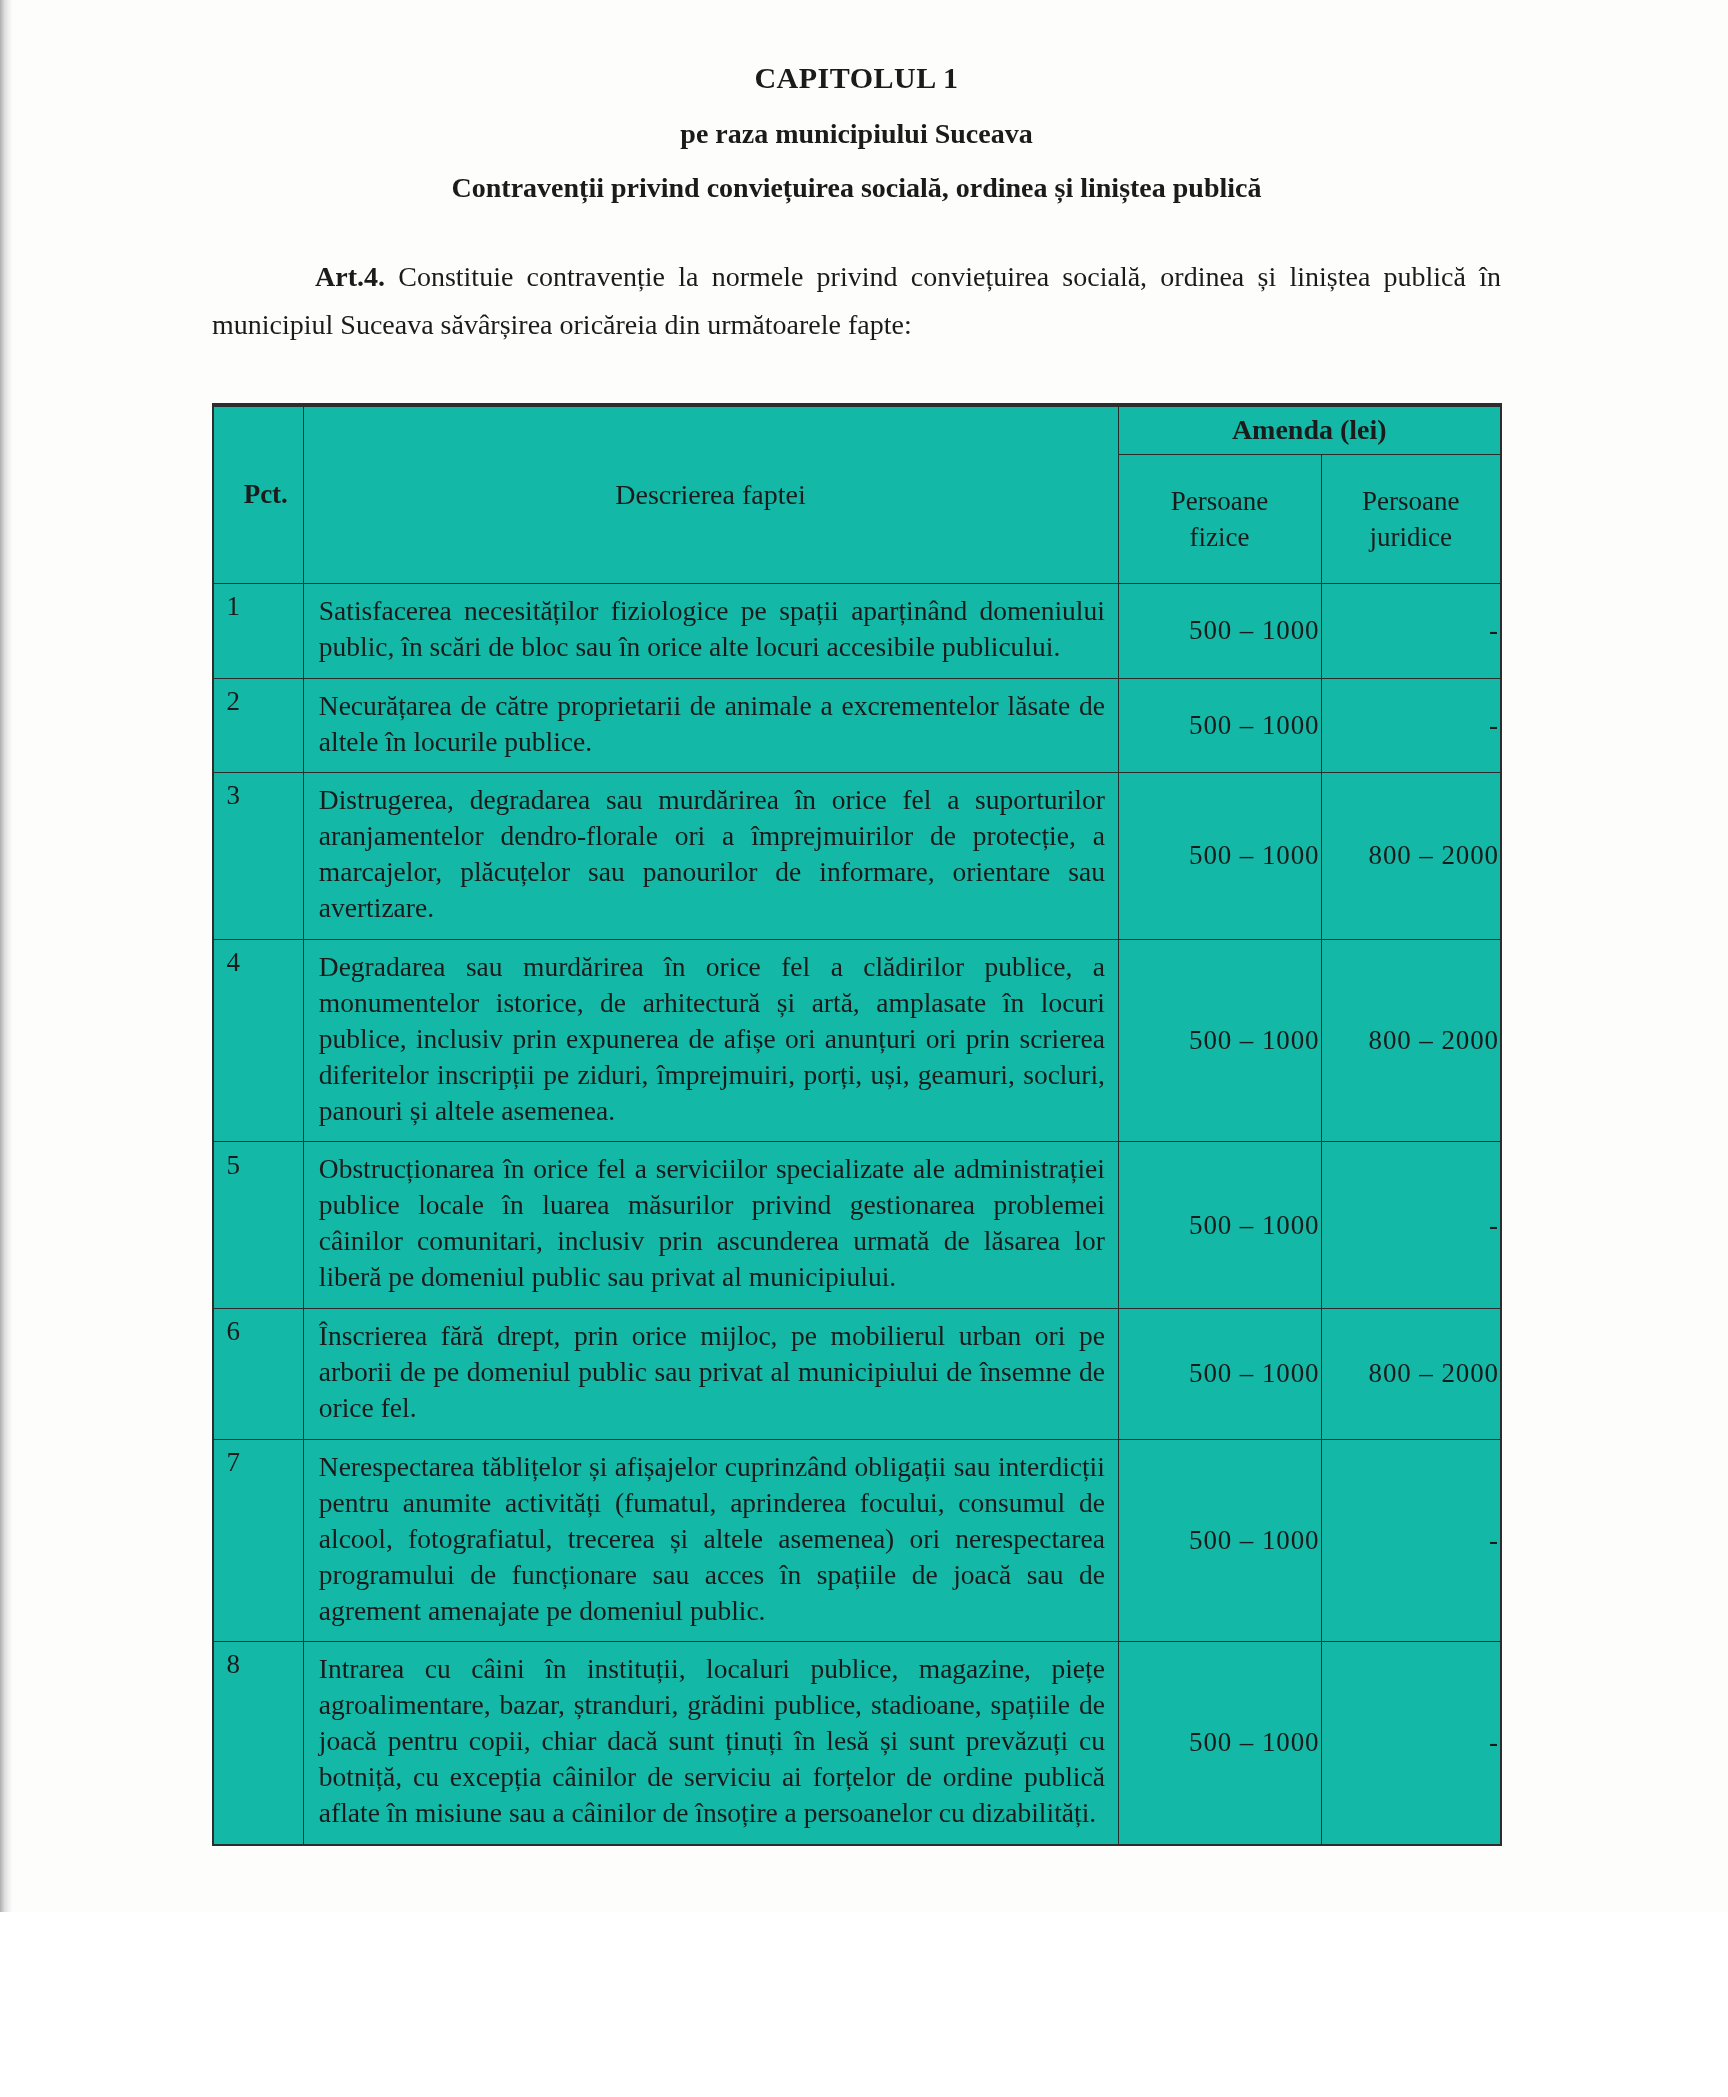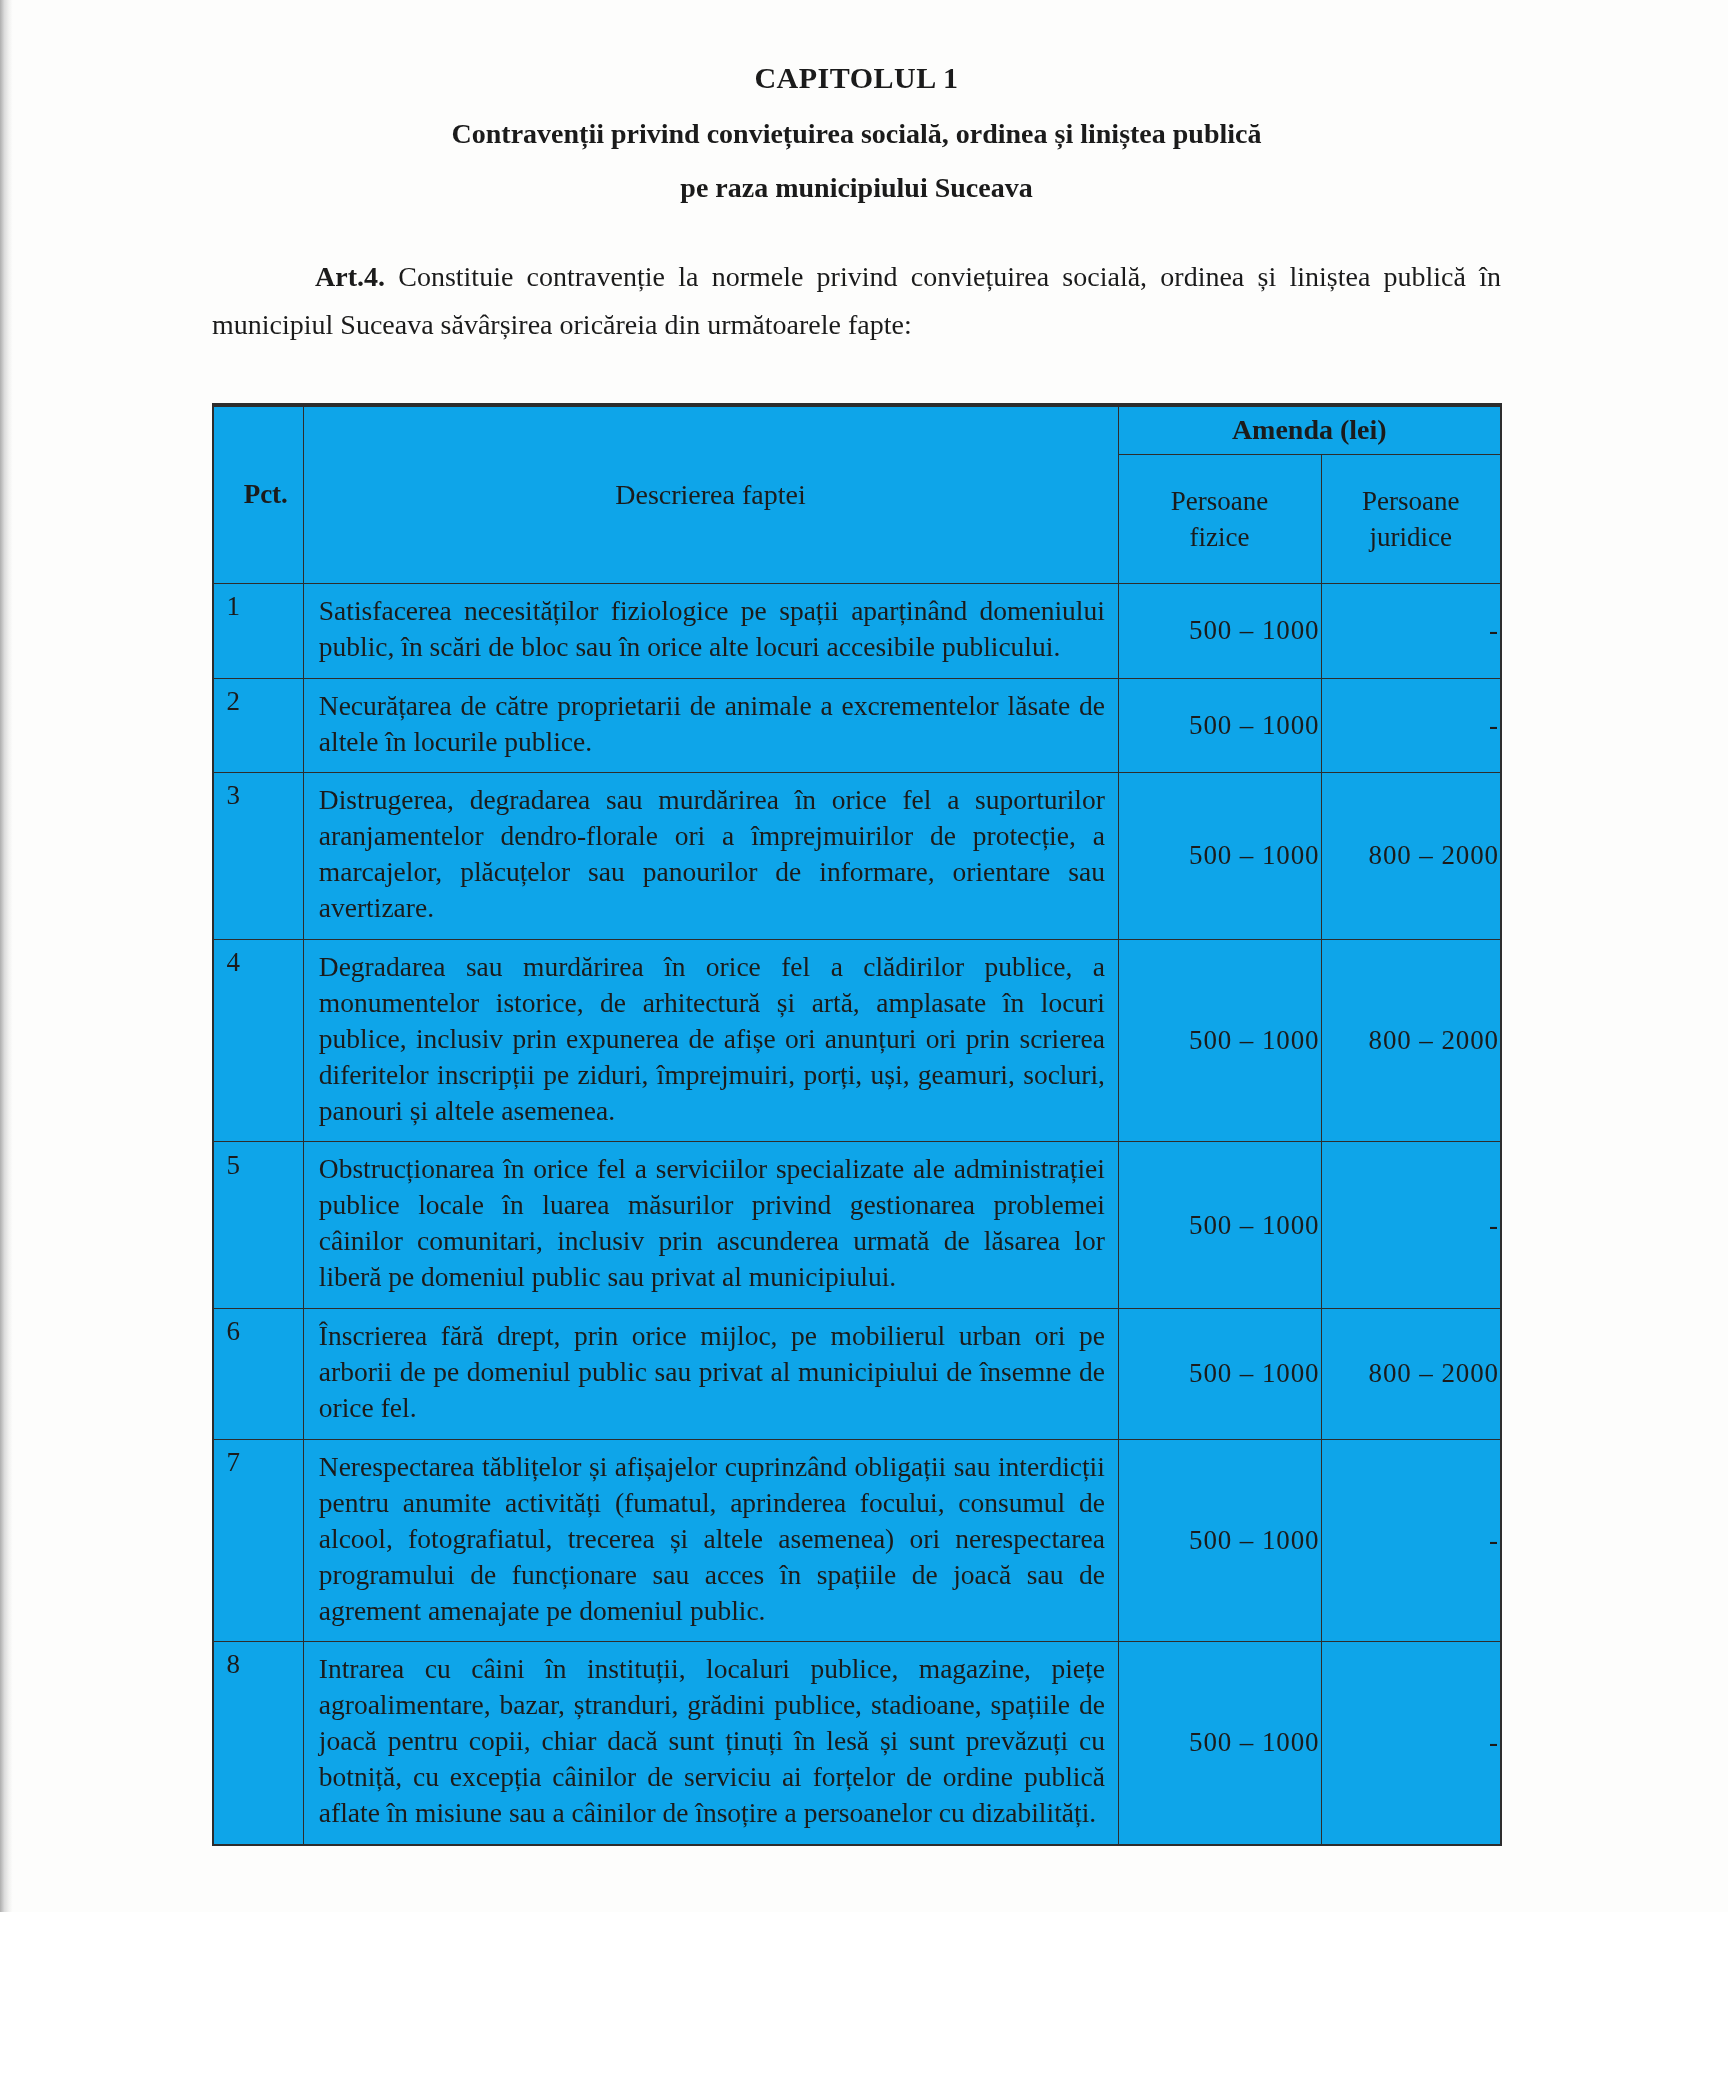--- a/index.html
+++ b/index.html
@@ -45,21 +45,21 @@
   table.fines {
     border-collapse:collapse;
     table-layout:fixed;
     width:1289px;
     margin-top:54px;
     border:2.7px solid #2d2d2d;
     border-top-width:4.5px;
   }
   table.fines th, table.fines td {
     border:1.8px solid #2d2d2d;
-    background:#0ea5e9;
+    background:#14b8a6;
   }
   th.h-pct {
     font-size:27px; font-weight:bold; text-align:center; vertical-align:middle;padding-left:16px;
   }
   th.h-desc {
     font-size:28px; font-weight:normal; text-align:center; vertical-align:middle;
   }
   th.h-amenda {
     font-size:28px; font-weight:bold; text-align:center; vertical-align:middle;
     height:45px;
@@ -96,22 +96,22 @@
   }
 </style>
 </head>
 <body>
 
 <div class="page">
   <div class="scan-edge"></div>
 
   <div class="content">
     <h1 class="chapter-title">CAPITOLUL 1</h1>
+    <div class="subtitle">pe raza municipiului Suceava</div>
     <div class="subtitle">Contravenții privind conviețuirea socială, ordinea și liniștea publică</div>
-    <div class="subtitle">pe raza municipiului Suceava</div>
 
     <p class="article-par"><span class="art-label">Art.4.</span><span> Constituie contravenție la normele privind conviețuirea socială, ordinea și liniștea publică în municipiul Suceava săvârșirea oricăreia din următoarele fapte:</span></p>
 
     <table class="fines">
       <colgroup>
         <col style="width:90px">
         <col style="width:815px">
         <col style="width:203px">
         <col style="width:180px">
       </colgroup>

